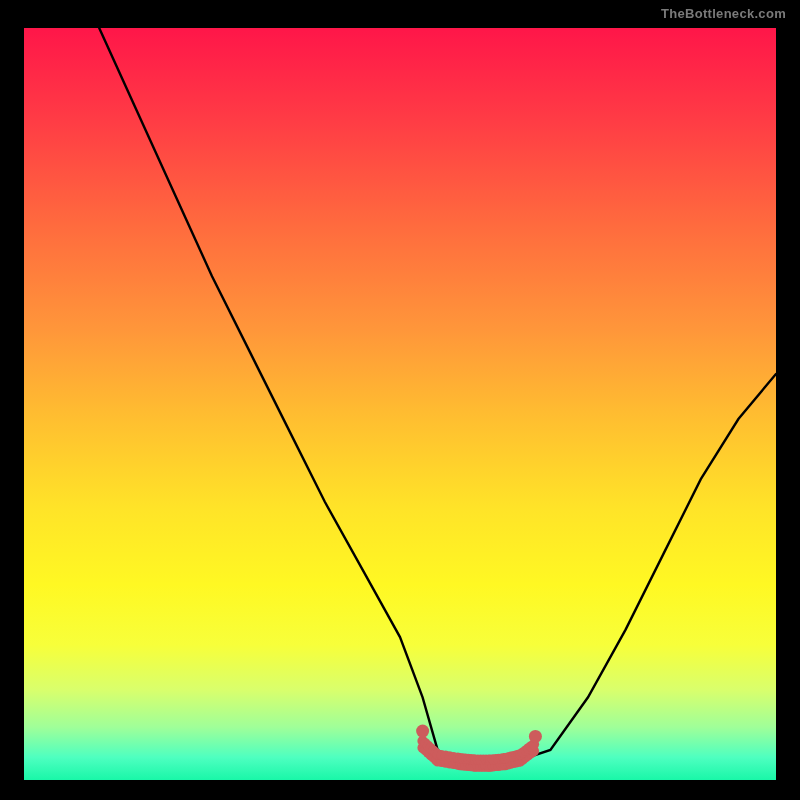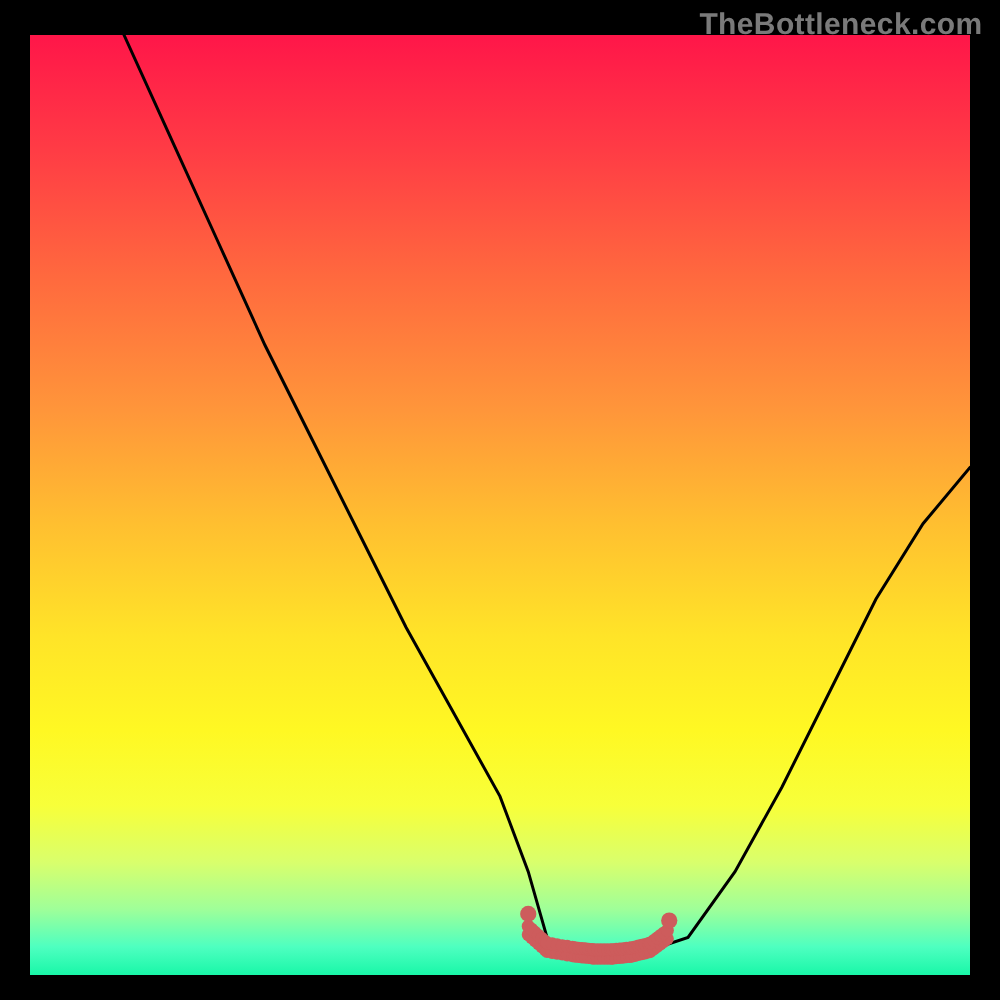--- a/index.html
+++ b/index.html
@@ -15,21 +15,21 @@
     position: relative;
     width: 800px;
     height: 800px;
     background: #000;
   }
   .watermark {
     position: absolute;
     top: 6px;
     right: 14px;
     color: #7a7a7a;
-    font-size: 24px;
+    font-size: 13px;
     font-weight: 600;
     letter-spacing: 0.3px;
     z-index: 5;
   }
   .plot {
     position: absolute;
     left: 24px;
     top: 28px;
     width: 752px;
     height: 752px;

